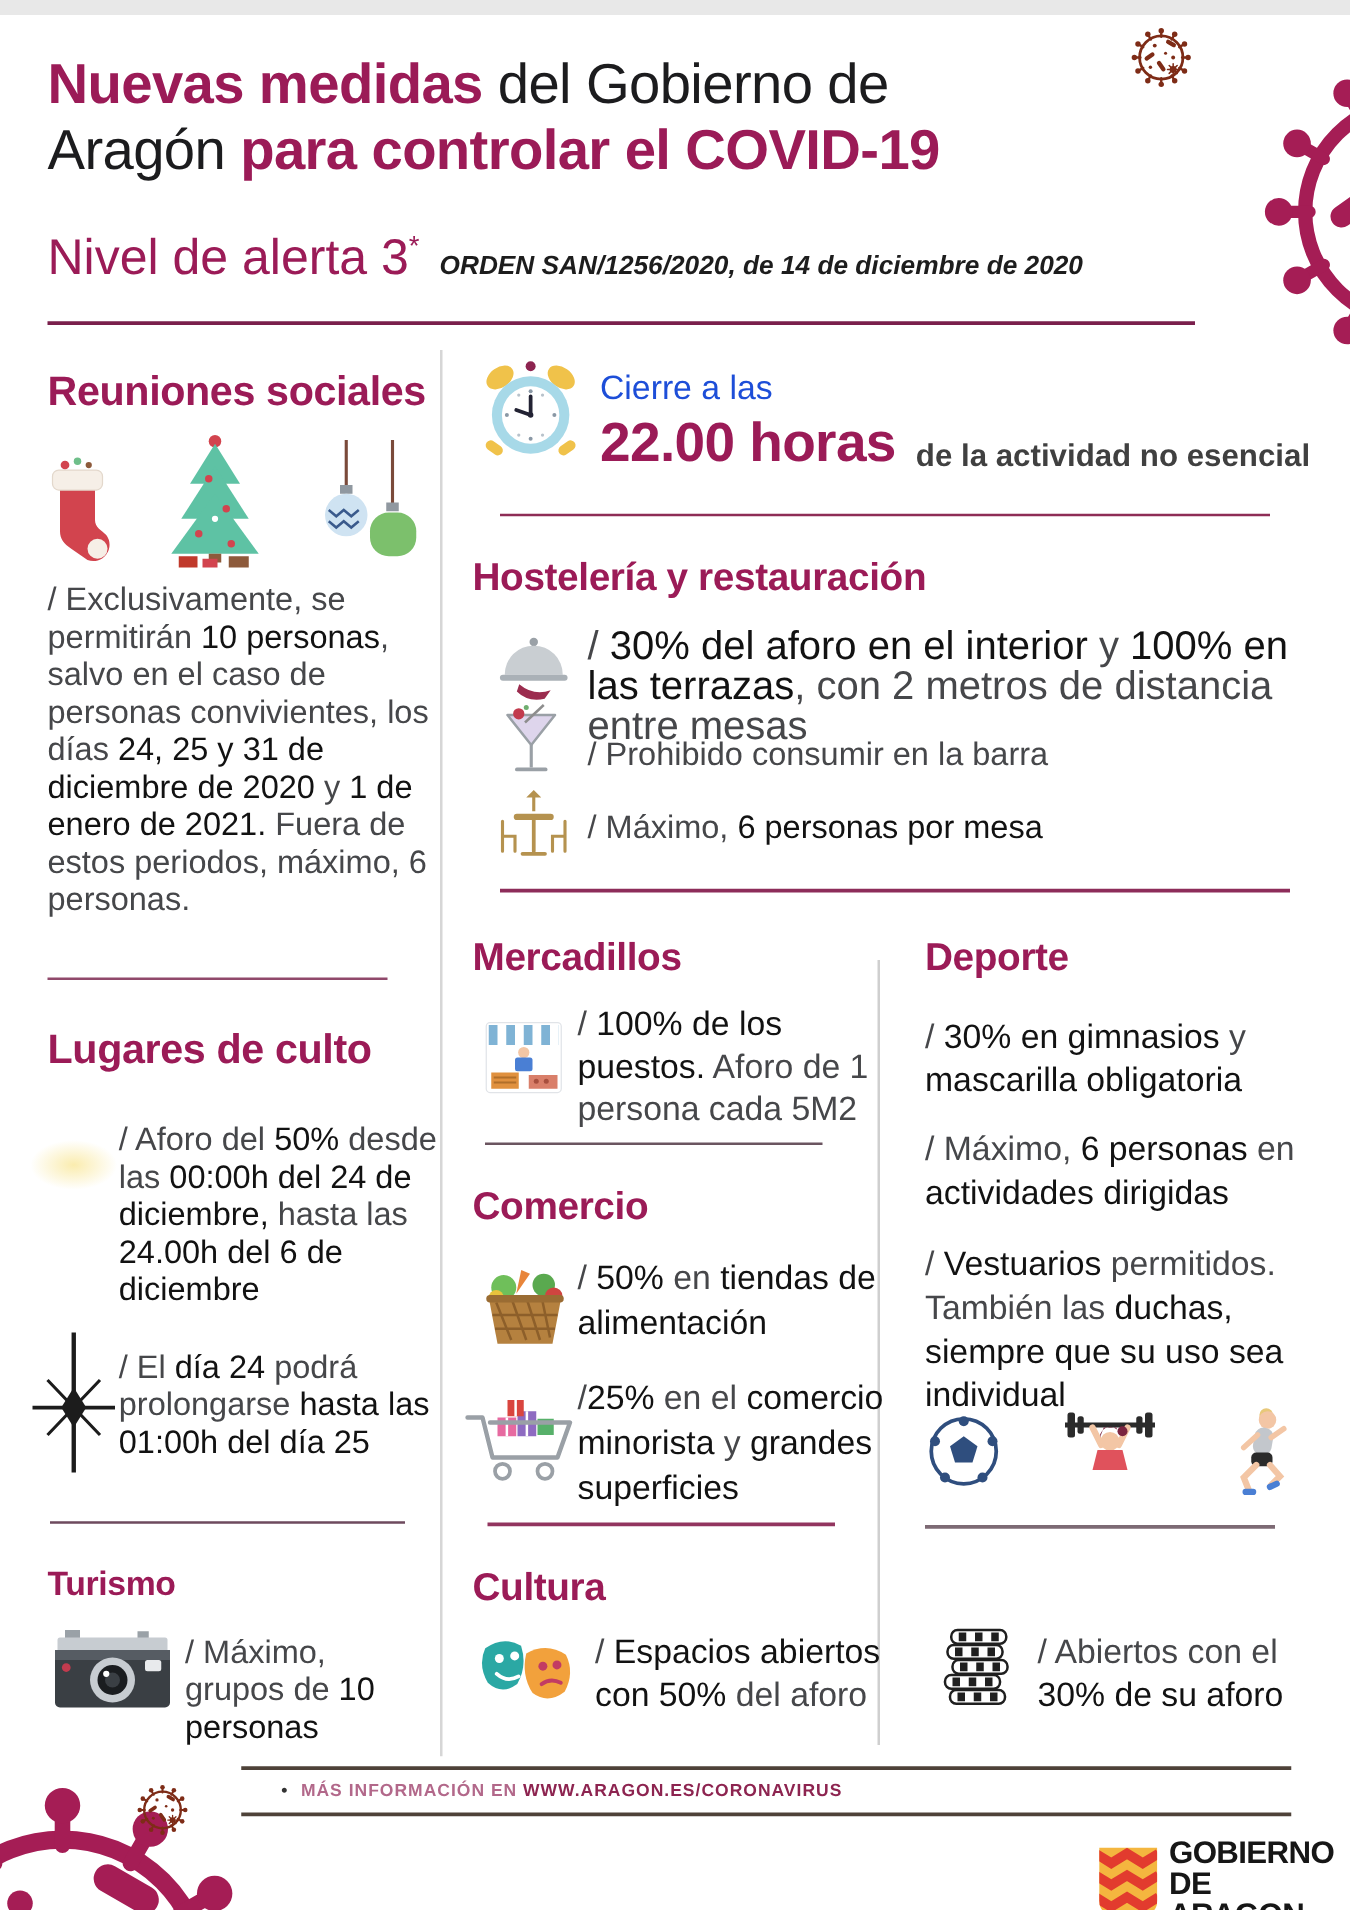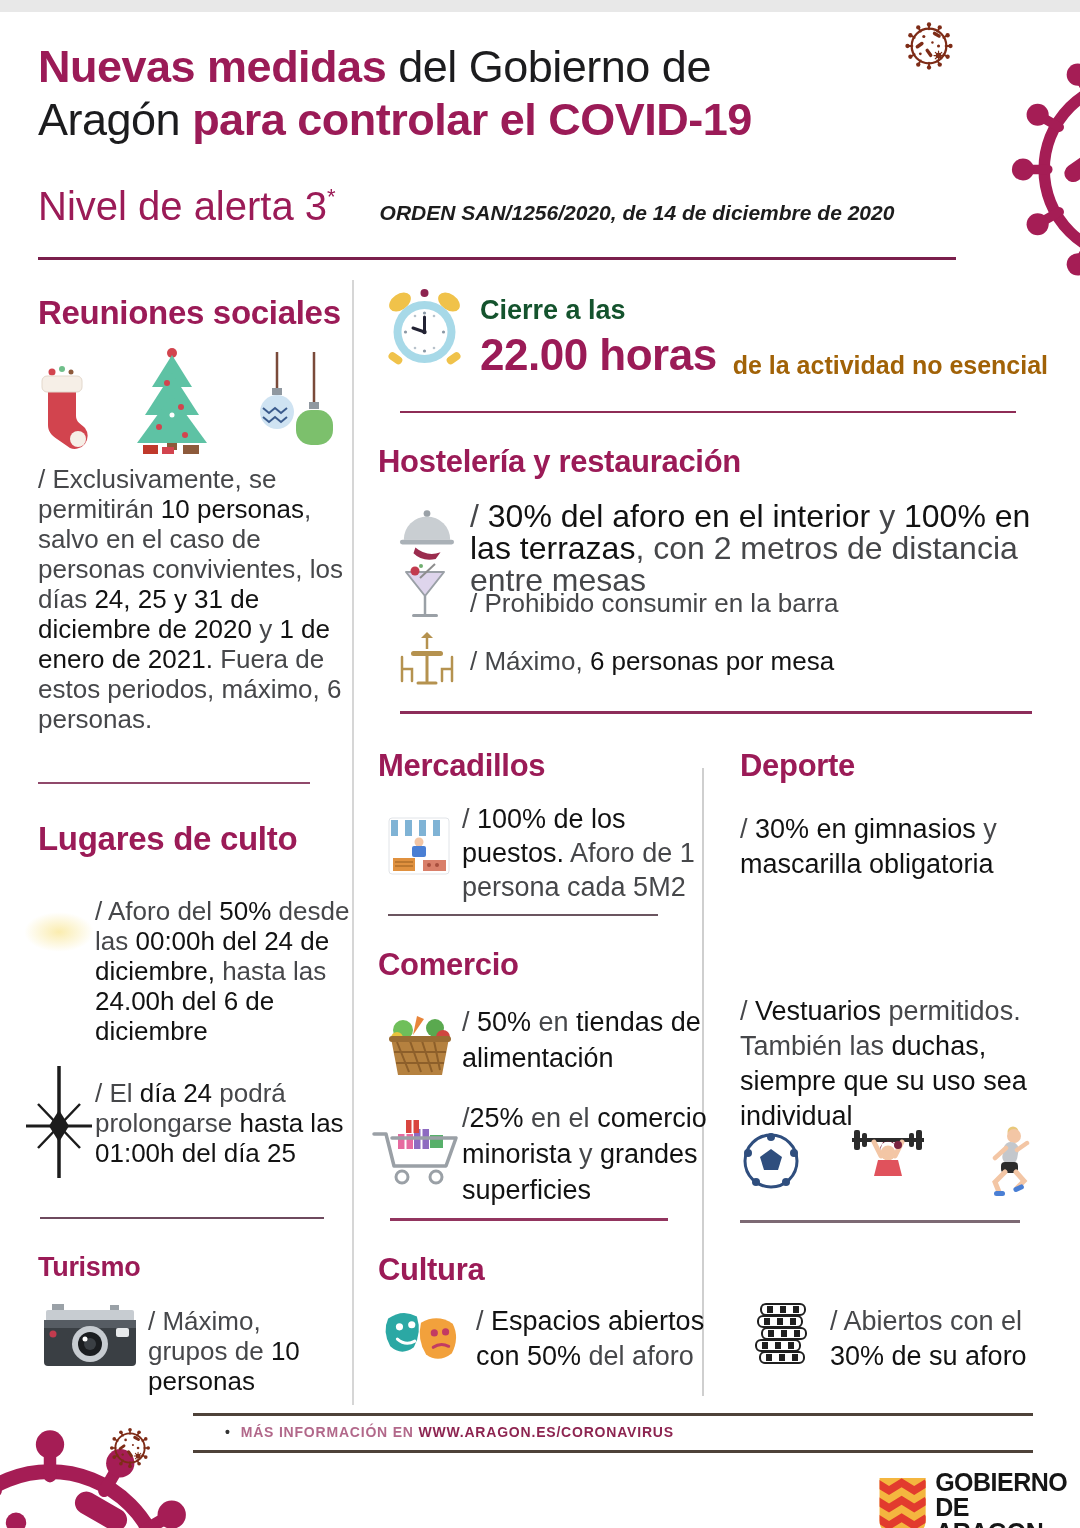--- a/index.html
+++ b/index.html
@@ -59,21 +59,21 @@
   </symbol>
 </svg>
 
 <div class="page">
 
   <div class="abs" style="left:38px;top:28px;width:850px">
     <div class="title-line rich"><span class="acc">Nuevas medidas</span><span> del Gobierno de</span></div>
     <div class="title-line rich"><span>Aragón </span><span class="acc">para controlar el COVID-19</span></div>
   </div>
 
-  <div class="abs" style="left:38px;top:172px;display:flex;align-items:baseline;gap:44px">
+  <div class="abs" style="left:38px;top:172px;display:flex;align-items:baseline;gap:16px">
     <div class="alert"><span>Nivel de alerta 3</span><span style="font-size:22px;vertical-align:top">*</span></div>
     <div class="order">ORDEN SAN/1256/2020, de 14 de diciembre de 2020</div>
   </div>
 
   <div class="abs hrule" style="left:38px;top:245px;width:918px"></div>
 
   <svg class="abs" style="left:903px;top:8px;color:#7e2c17" width="52" height="52" viewBox="0 0 300 300">
       <use href="#virus-shape"></use>
     </svg>
   <svg class="abs" style="left:1000px;top:25px;color:var(--virus)" width="265" height="265" viewBox="0 0 300 300">
@@ -167,24 +167,24 @@
       <circle cx="23.5" cy="46" r="1.6" fill="#8a98a5"></circle>
       <circle cx="61.5" cy="46" r="1.6" fill="#8a98a5"></circle>
     <circle cx="33" cy="30" r="1.3" fill="#b8c2cb"></circle>
       <circle cx="52" cy="30" r="1.3" fill="#b8c2cb"></circle>
       <circle cx="33" cy="62" r="1.3" fill="#b8c2cb"></circle>
       <circle cx="52" cy="62" r="1.3" fill="#b8c2cb"></circle>
     <path d="M42.5,46 L42.5,31 M42.5,46 L31,42" stroke="#223" stroke-width="3" stroke-linecap="round"></path>
     <circle cx="42.5" cy="46" r="2.2" fill="#223"></circle>
   </svg>
   <div class="abs" style="left:480px;top:283px">
-    <div style="font-size:27px;font-weight:700;color:#14532d">Cierre a las</div>
+    <div style="font-size:27px;font-weight:400;color:#1d4ed8">Cierre a las</div>
     <div style="display:flex;align-items:flex-end;gap:16px;margin-top:4px">
       <span style="font-size:44px;font-weight:700;color:var(--accent);letter-spacing:-.5px">22.00 horas</span>
-      <span style="font-size:25px;font-weight:700;color:#a16207">de la actividad no esencial</span>
+      <span style="font-size:25px;font-weight:700;color:#404040">de la actividad no esencial</span>
     </div>
   </div>
   <div class="abs divider" style="left:400px;top:399px;width:616px;background:#8e2c56"></div>
 
   <div class="abs h2" style="left:378px;top:432px">Hostelería y restauración</div>
 
   <svg class="abs" style="left:398px;top:490px" width="58" height="58" viewBox="0 0 60 58">
     <circle cx="30" cy="11" r="3.5" fill="#9aa1a7"></circle>
     <path d="M6,38 A24,24 0 0 1 54,38 Z" fill="#c9ced2"></path>
     <rect x="2" y="38" width="56" height="5" rx="2.5" fill="#aab1b7"></rect>
@@ -271,20 +271,21 @@
     <path d="M17,38 q8,7 17,2" stroke="#fff" stroke-width="3" fill="none" stroke-linecap="round"></path>
     <path d="M40,22 q16,-9 31,1 q7,14 -1,29 q-13,10 -25,1 q-9,-14 -5,-31 z" fill="#f2a13c"></path>
     <circle cx="53" cy="32" r="3.5" fill="#c23b63"></circle>
       <circle cx="64" cy="31" r="3.5" fill="#c23b63"></circle>
     <path d="M52,46 q7,-5 15,-1" stroke="#c23b63" stroke-width="3" fill="none" stroke-linecap="round"></path>
   </svg>
   <div class="abs rich" style="left:476px;top:1292px;width:250px;font-size:27px;line-height:35px"><span>/ </span><span class="b">Espacios abiertos con 50%</span><span> del aforo</span></div>
 
   <div class="abs h2" style="left:740px;top:736px">Deporte</div>
   <div class="abs rich" style="left:740px;top:800px;width:300px;font-size:27px;line-height:35px"><span>/ </span><span class="b">30% en gimnasios</span><span> y </span><span class="b">mascarilla obligatoria</span></div>
+  <div class="abs rich" style="left:740px;top:890px;width:300px;font-size:27px;line-height:35px"><span>/ Máximo, </span><span class="b">6 personas</span><span> en </span><span class="b">actividades dirigidas</span></div>
   <div class="abs rich" style="left:740px;top:982px;width:305px;font-size:27px;line-height:35px"><span>/ </span><span class="b">Vestuarios</span><span> permitidos. También las </span><span class="b">duchas, siempre que su uso sea individual</span></div>
 
   <div class="abs" style="left:742px;top:1112px;display:flex;gap:48px;align-items:center">
     <svg width="58" height="58" viewBox="0 0 58 58">
       <circle cx="29" cy="29" r="26" fill="#fff" stroke="#2f4e7e" stroke-width="3"></circle>
       <polygon points="29,17 40,25 36,38 22,38 18,25" fill="#2f4e7e"></polygon>
       <circle cx="29" cy="5" r="4" fill="#2f4e7e"></circle>
         <circle cx="52" cy="21" r="4" fill="#2f4e7e"></circle>
         <circle cx="44" cy="50" r="4" fill="#2f4e7e"></circle>
         <circle cx="14" cy="50" r="4" fill="#2f4e7e"></circle>

